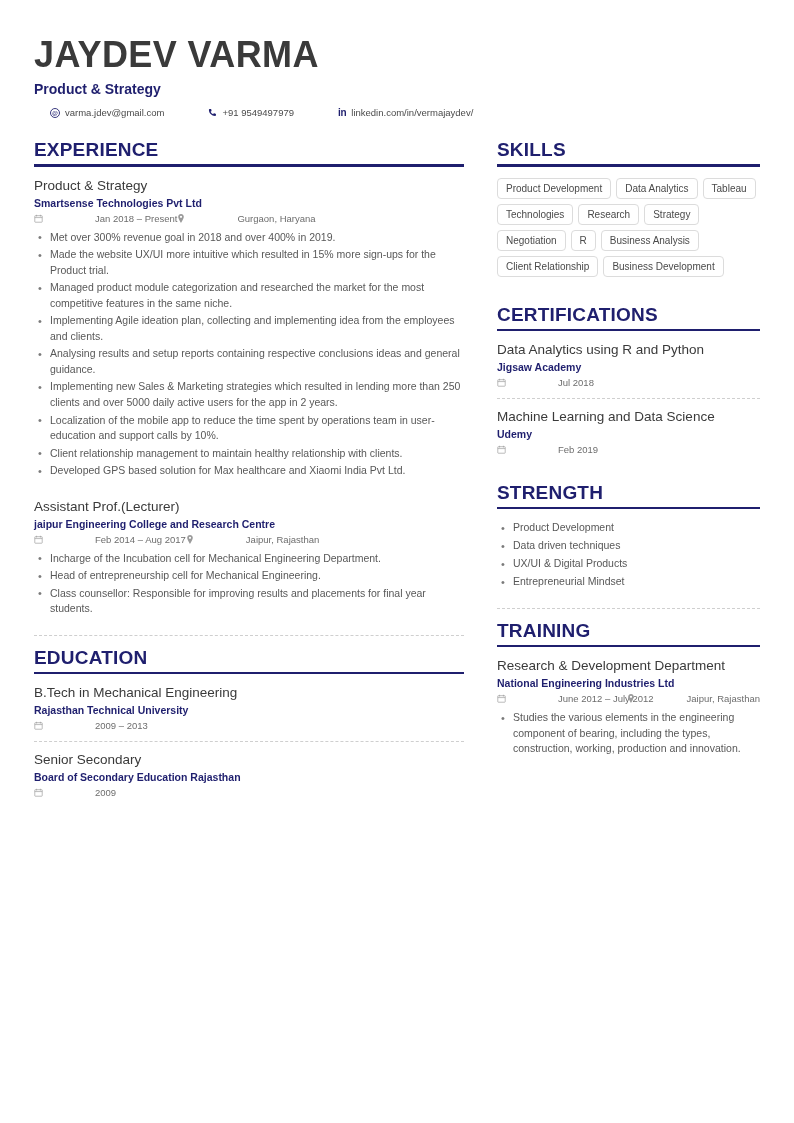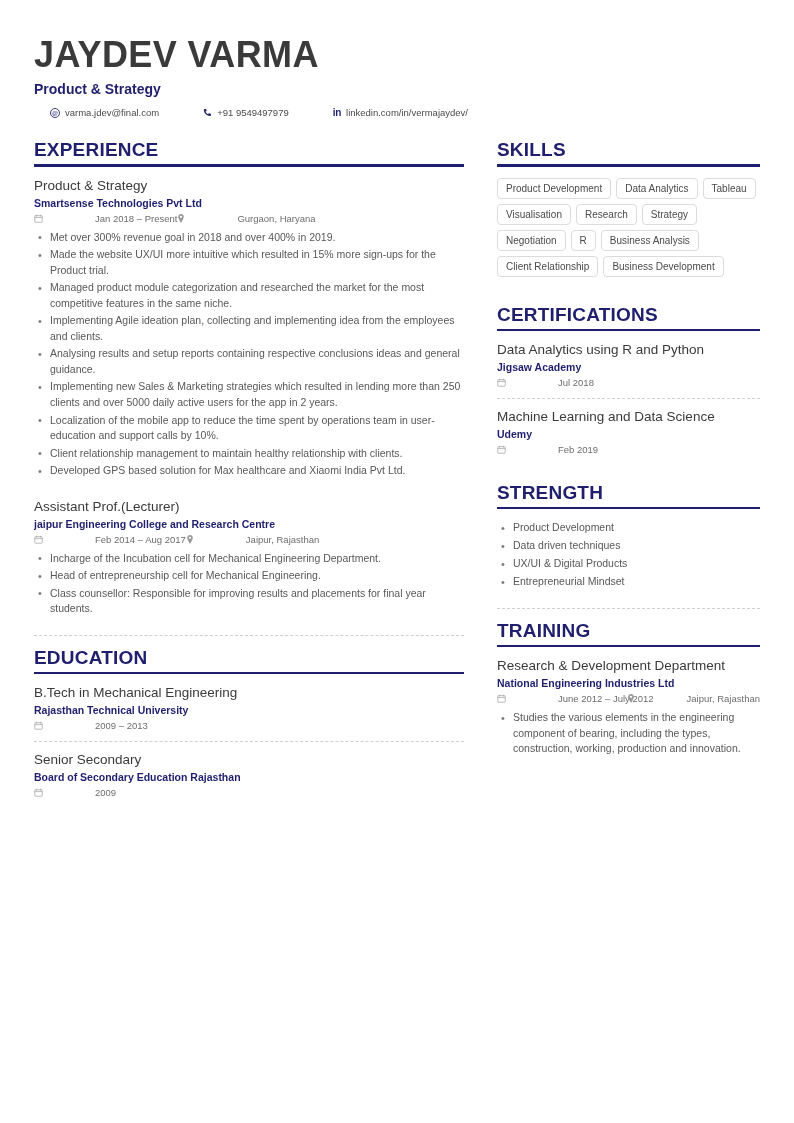--- a/index.html
+++ b/index.html
@@ -207,21 +207,21 @@
 
     <div class="contact-row">
 
       <div class="contact-item">
         <span class="ci-icon">
           <svg width="10" height="10" viewBox="0 0 16 16" fill="none">
             <circle cx="8" cy="8" r="7.2" stroke="#1f1f6e" stroke-width="1.4"></circle>
             <text x="8" y="11.4" font-size="9.5" text-anchor="middle" fill="#1f1f6e" font-family="Liberation Sans, sans-serif">@</text>
           </svg>
         </span>
-        <span>varma.jdev@final.com</span>
+        <span>varma.jdev@gmail.com</span>
       </div>
 
       <div class="contact-item">
         <span class="ci-icon">
           <svg width="9" height="9" viewBox="0 0 16 16" fill="#1f1f6e">
             <path d="M3 1.6c-.7 0-1.4.6-1.4 1.5 0 6 4.9 11 11 11 .9 0 1.5-.7 1.5-1.4v-1.9c0-.4-.3-.7-.6-.8l-2.6-.6c-.3-.1-.7.1-.9.4l-.9 1.4c-2-1-3.6-2.6-4.6-4.6l1.4-.9c.3-.2.5-.6.4-.9l-.6-2.6c-.1-.3-.4-.6-.8-.6H3z"></path>
           </svg>
         </span>
         <span>+91 9549497979</span>
       </div>
@@ -354,21 +354,21 @@
 
     <div class="col-right">
 
       <div class="section">
         <div class="section-title">SKILLS</div>
         <div class="section-rule"></div>
         <div class="tags">
           <span class="tag">Product Development</span>
           <span class="tag">Data Analytics</span>
           <span class="tag">Tableau</span>
-          <span class="tag">Visualisation</span>
+          <span class="tag">Technologies</span>
           <span class="tag">Research</span>
           <span class="tag">Strategy</span>
           <span class="tag">Negotiation</span>
           <span class="tag">R</span>
           <span class="tag">Business Analysis</span>
           <span class="tag">Client Relationship</span>
           <span class="tag">Business Development</span>
         </div>
       </div>
 

